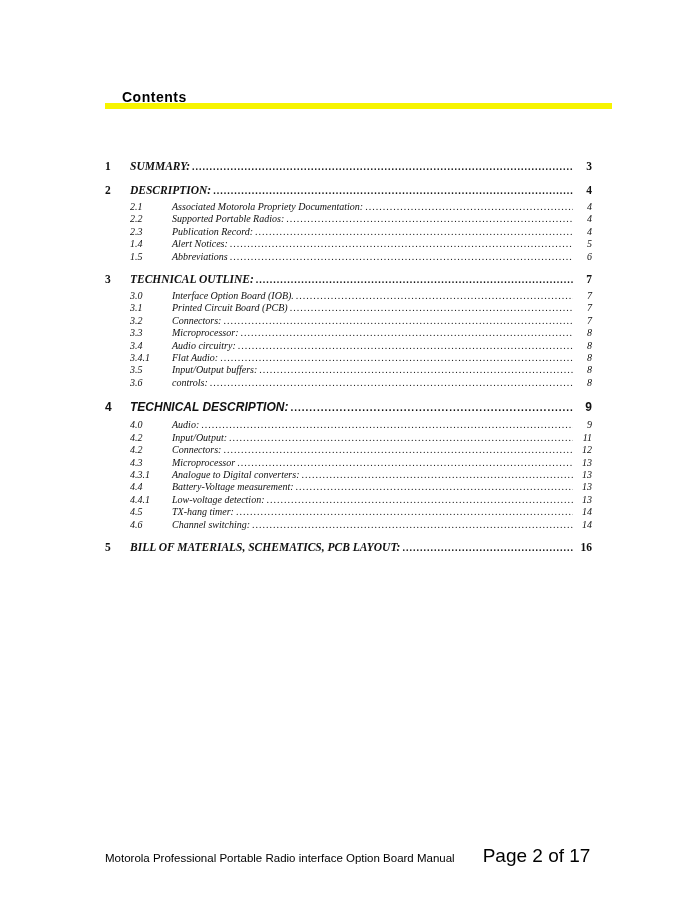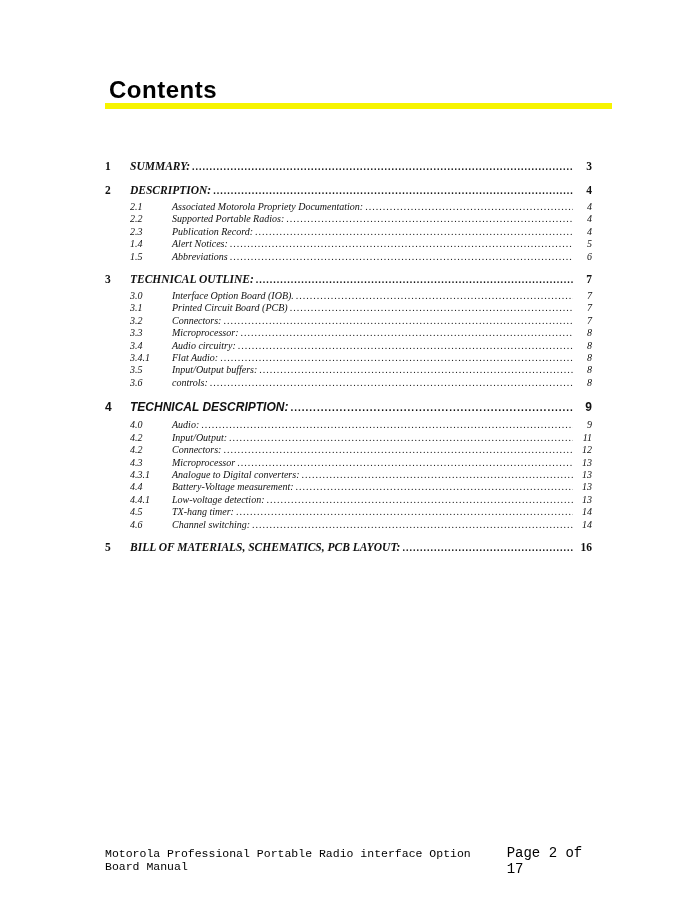--- a/index.html
+++ b/index.html
@@ -13,24 +13,24 @@
     height: 900px;
     background: #ffffff;
     font-family: "Liberation Serif", serif;
     color: #111111;
     overflow: hidden;
   }
   .doc-title {
     position: absolute;
     left: 105px;
     top: 72px;
-    margin: 4px;
+    margin: 17px;
     font-family: "Liberation Sans", sans-serif;
     font-weight: 700;
-    font-size: 24px;
+    font-size: 14px;
     letter-spacing: 0.5px;
     color: #000000;
   }
   .highlight-bar {
     position: absolute;
     left: 105px;
     top: 103px;
     width: 507px;
     height: 6px;
     background: #f7f400; 
@@ -91,29 +91,29 @@
     padding-left: 25px;
   }
   .row.l2 .num { width: 42px; font-style: italic; }
   .footer {
     position: absolute;
     left: 105px;
     top: 845px;
     width: 487px;
     display: flex;
     align-items: baseline;
-    font-family: Liberation Mono, monospace;
+    font-family: Liberation Sans, sans-serif;
     color: #000000;
   }
   .footer-title {
     font-size: 11.5px;
   }
   .footer-page {
-    font-size: 14px;
-    margin-left: 16px;
+    font-size: 19px;
+    margin-left: 28px;
   }
 </style>
 </head>
 <body>
 
 <div class="page">
 
   <h1 class="doc-title">Contents</h1>
 
   <div class="highlight-bar" style="background: rgb(247, 244, 0);"></div>

